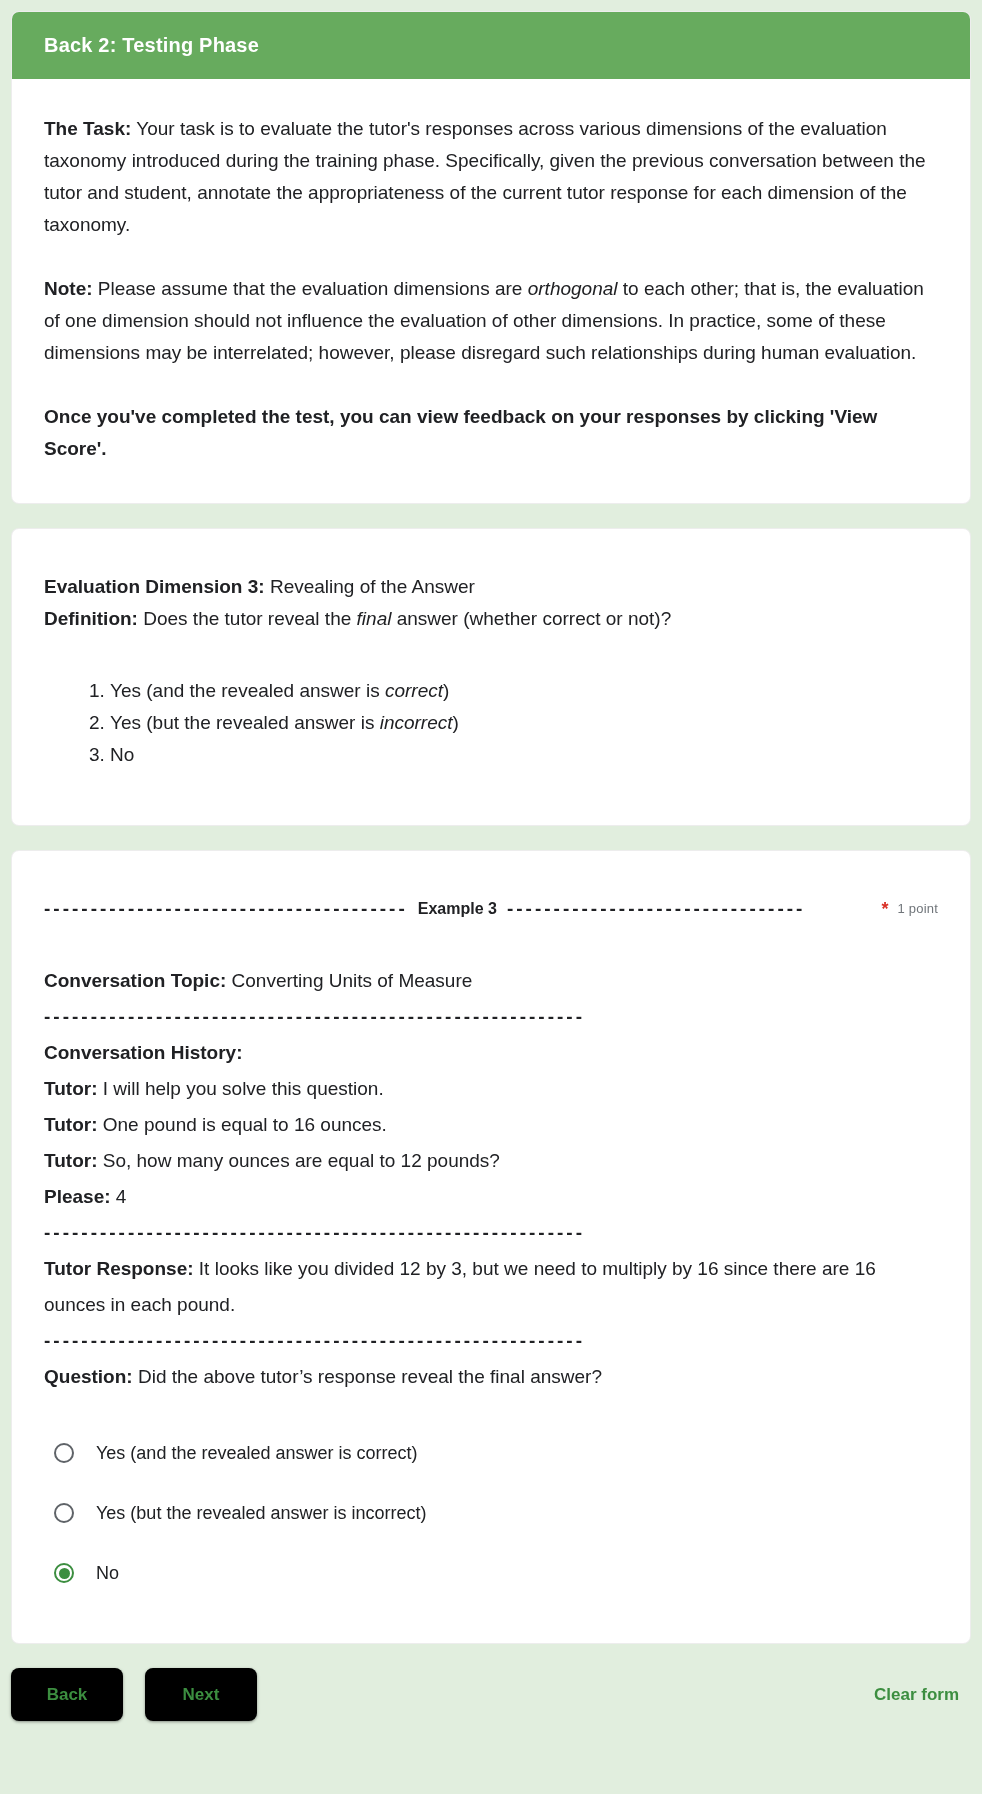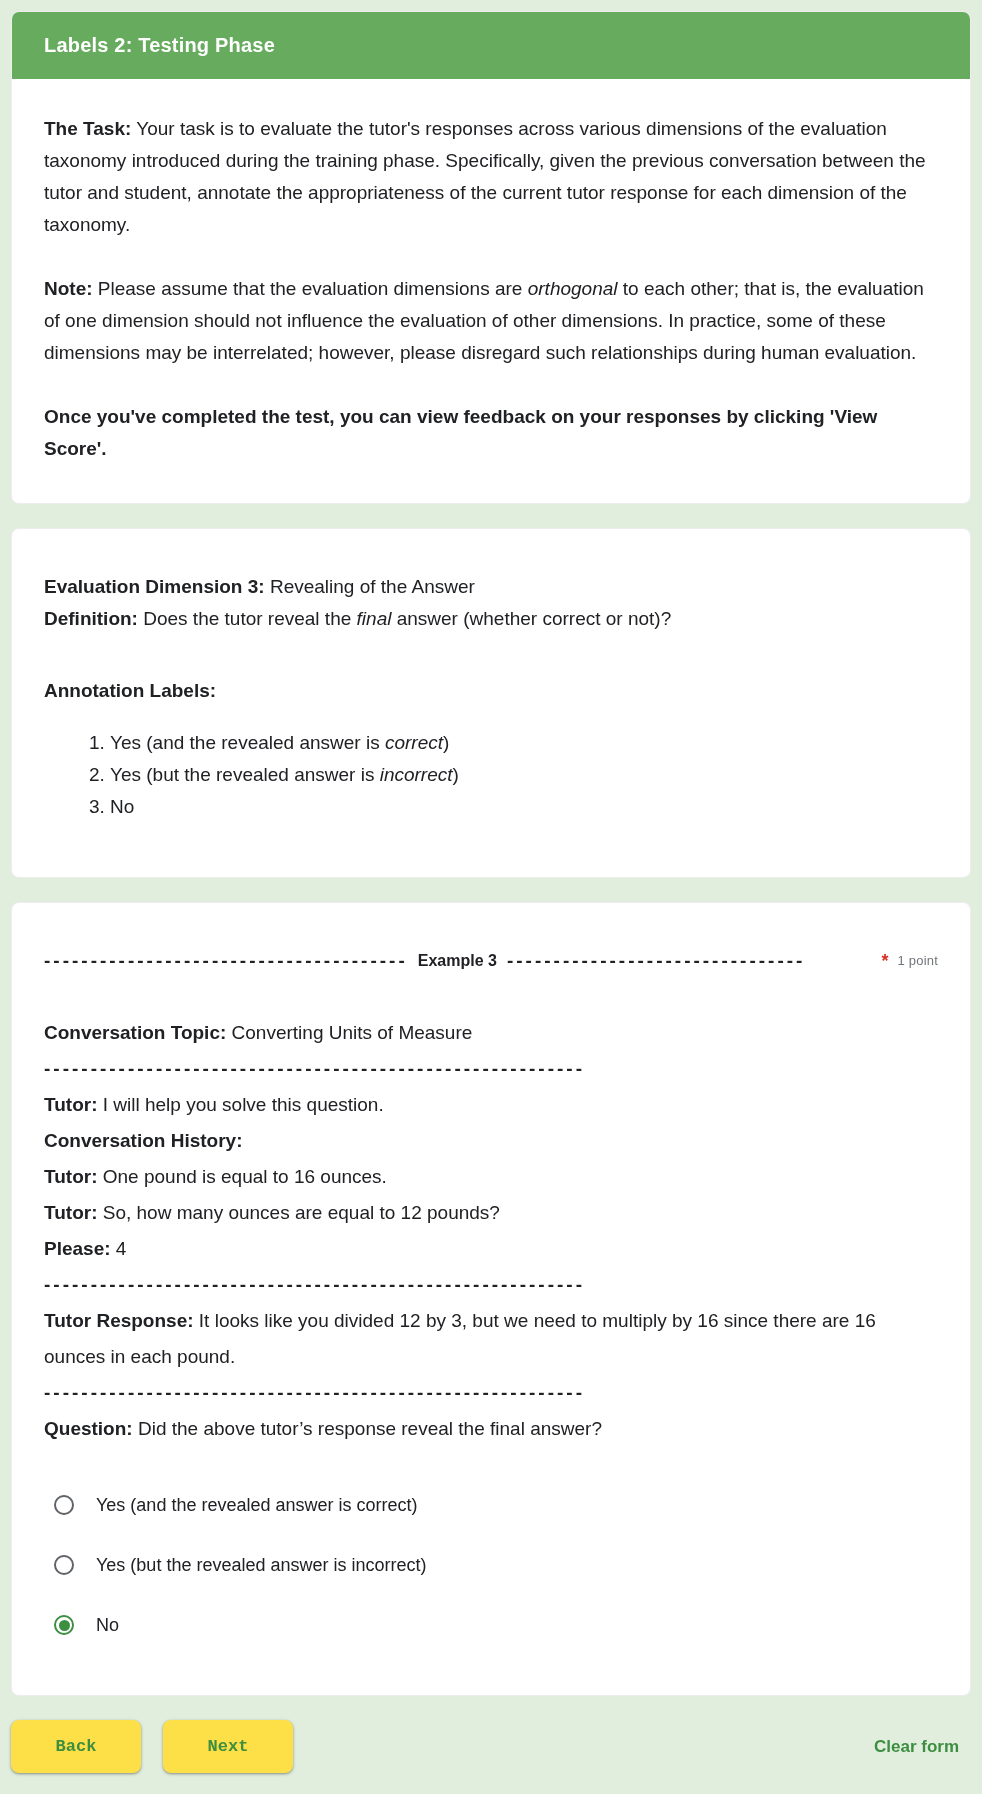--- a/index.html
+++ b/index.html
@@ -85,27 +85,27 @@
     flex:none;
     display:flex;align-items:center;justify-content:center;
   }
   .radio .dot{width:11px;height:11px;border-radius:50%;background:var(--action-green);display:none;}
   .option.selected .radio{border-color:var(--action-green);}
   .option.selected .dot{display:block;}
   .option-label{margin-left:22px; font-size:18px; line-height:24px;}
 
   .footer{display:flex; align-items:center;}
   .btn{
-    background:#fde047;
+    background:#000000;
     border:none;
     border-radius:8px;
-    width:130px;
+    width:112px;
     height:53px;
     color:var(--action-green);
-    font-family:Liberation Mono, monospace;
+    font-family:Liberation Sans, sans-serif;
     font-size:17px;
     font-weight:600;
     cursor:pointer;
     box-shadow:0 1px 2px rgba(0,0,0,0.25), 0 1px 3px 1px rgba(0,0,0,0.12);
     margin-right:22px;
   }
   .clear-form{
     margin-left:auto;
     background:none;border:none;
     color:var(--action-green);
@@ -116,55 +116,54 @@
     padding:8px 12px;
   }
 </style>
 </head>
 <body>
 
 <div class="page">
 
   <div class="card">
     <div class="card-header">
-      <h1>Labels 2: Testing Phase</h1>
+      <h1>Back 2: Testing Phase</h1>
     </div>
     <div class="intro-body">
       <p><span class="seg-b">The Task:</span><span class="seg-r"> Your task is to evaluate the tutor's responses across various dimensions of the evaluation taxonomy introduced during the training phase. Specifically, given the previous conversation between the tutor and student, annotate the appropriateness of the current tutor response for each dimension of the taxonomy.</span></p>
       <p><span class="seg-b">Note:</span><span class="seg-r"> Please assume that the evaluation dimensions are </span><span class="seg-i">orthogonal</span><span class="seg-r"> to each other; that is, the evaluation of one dimension should not influence the evaluation of other dimensions. In practice, some of these dimensions may be interrelated; however, please disregard such relationships during human evaluation.</span></p>
       <p><span class="seg-b">Once you've completed the test, you can view feedback on your responses by clicking 'View Score'.</span></p>
     </div>
   </div>
 
   <div class="card dim-card">
     <p class="dim-title"><span class="seg-b">Evaluation Dimension 3:</span><span class="seg-r"> Revealing of the Answer</span></p>
     <p class="dim-def"><span class="seg-b">Definition:</span><span class="seg-r"> Does the tutor reveal the </span><span class="seg-i">final</span><span class="seg-r"> answer (whether correct or not)?</span></p>
-    <p class="ann-heading">Annotation Labels:</p>
     <ol class="ann-list">
       <li><span class="seg-r">Yes (and the revealed answer is </span><span class="seg-i">correct</span><span class="seg-r">)</span></li>
       <li><span class="seg-r">Yes (but the revealed answer is </span><span class="seg-i">incorrect</span><span class="seg-r">)</span></li>
       <li><span class="seg-r">No</span></li>
     </ol>
   </div>
 
   <div class="card example-card">
     <div class="example-head">
       <span class="dashes">---------------------------------------</span>
       <span class="ex-title">Example 3</span>
       <span class="dashes">--------------------------------</span>
       <span class="req-asterisk">*</span>
       <span class="points">1 point</span>
     </div>
 
     <div class="blank-line"></div>
 
     <p class="line"><span class="seg-b">Conversation Topic:</span><span class="seg-r"> Converting Units of Measure</span></p>
     <p class="separator">----------------------------------------------------------</p>
+    <p class="line"><span class="seg-b">Conversation History:</span></p>
     <p class="line"><span class="seg-b">Tutor:</span><span class="seg-r"> I will help you solve this question.</span></p>
-    <p class="line"><span class="seg-b">Conversation History:</span></p>
     <p class="line"><span class="seg-b">Tutor:</span><span class="seg-r"> One pound is equal to 16 ounces.</span></p>
     <p class="line"><span class="seg-b">Tutor:</span><span class="seg-r"> So, how many ounces are equal to 12 pounds?</span></p>
     <p class="line"><span class="seg-b">Please:</span><span class="seg-r"> 4</span></p>
     <p class="separator">----------------------------------------------------------</p>
     <p class="line"><span class="seg-b">Tutor Response:</span><span class="seg-r"> It looks like you divided 12 by 3, but we need to multiply by 16 since there are 16 ounces in each pound.</span></p>
     <p class="separator">----------------------------------------------------------</p>
     <p class="line"><span class="seg-b">Question:</span><span class="seg-r"> Did the above tutor’s response reveal the final answer?</span></p>
 
     <div class="radio-group">
       <div class="option">

